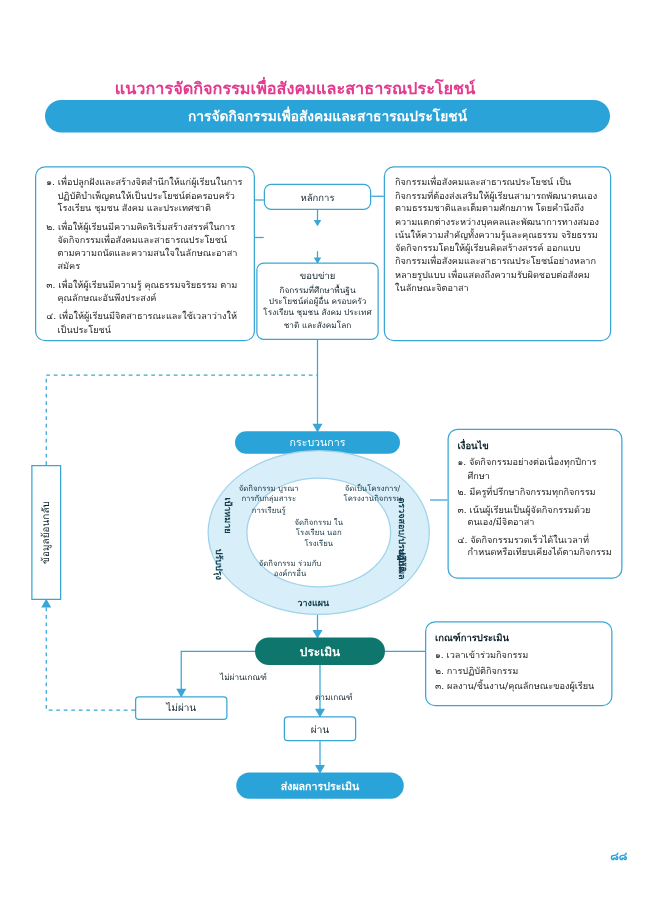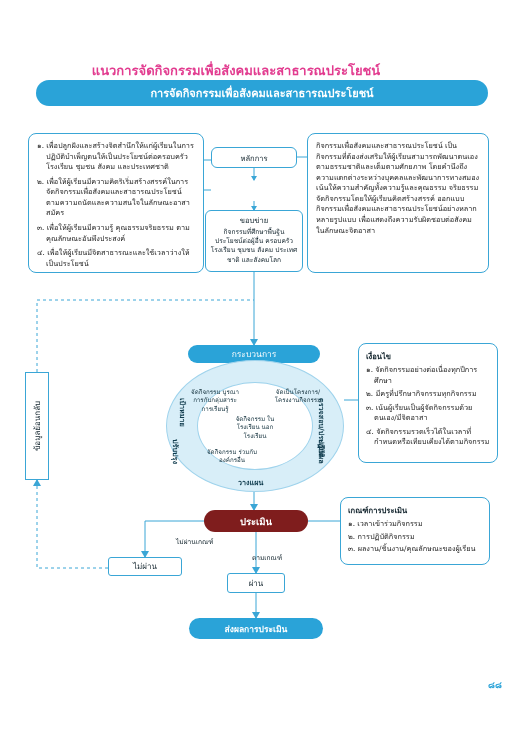--- a/index.html
+++ b/index.html
@@ -99,21 +99,21 @@
   #conditions .txt p{margin:0 0 3px 0;text-indent:-8px;padding-left:8px;}
 
   
   #criteria{left:340px;top:497px;width:150px;height:68px;padding:6px 7px;}
   #criteria .h{font-size:7.6px;font-weight:bold;color:#10222b;margin-bottom:3px;}
   #criteria .txt p{margin:0 0 2px 0;text-indent:-8px;padding-left:8px;}
 
   
   #evaluate{
     position:absolute;left:204px;top:510px;width:104px;height:22px;
-    background:#7f1d1d;border-radius:11px;color:#fff;font-size:9.5px;font-weight:bold;
+    background:#0f766e;border-radius:11px;color:#fff;font-size:9.5px;font-weight:bold;
     display:flex;align-items:center;justify-content:center;
   }
   #notpass{
     position:absolute;left:108px;top:557px;width:74px;height:19px;
     border:1px solid #3aa6d6;background:#fff;border-radius:3px;
     display:flex;align-items:center;justify-content:center;
     font-size:8px;color:#10222b;box-sizing:border-box;
   }
   #pass{
     position:absolute;left:227px;top:573px;width:58px;height:20px;

